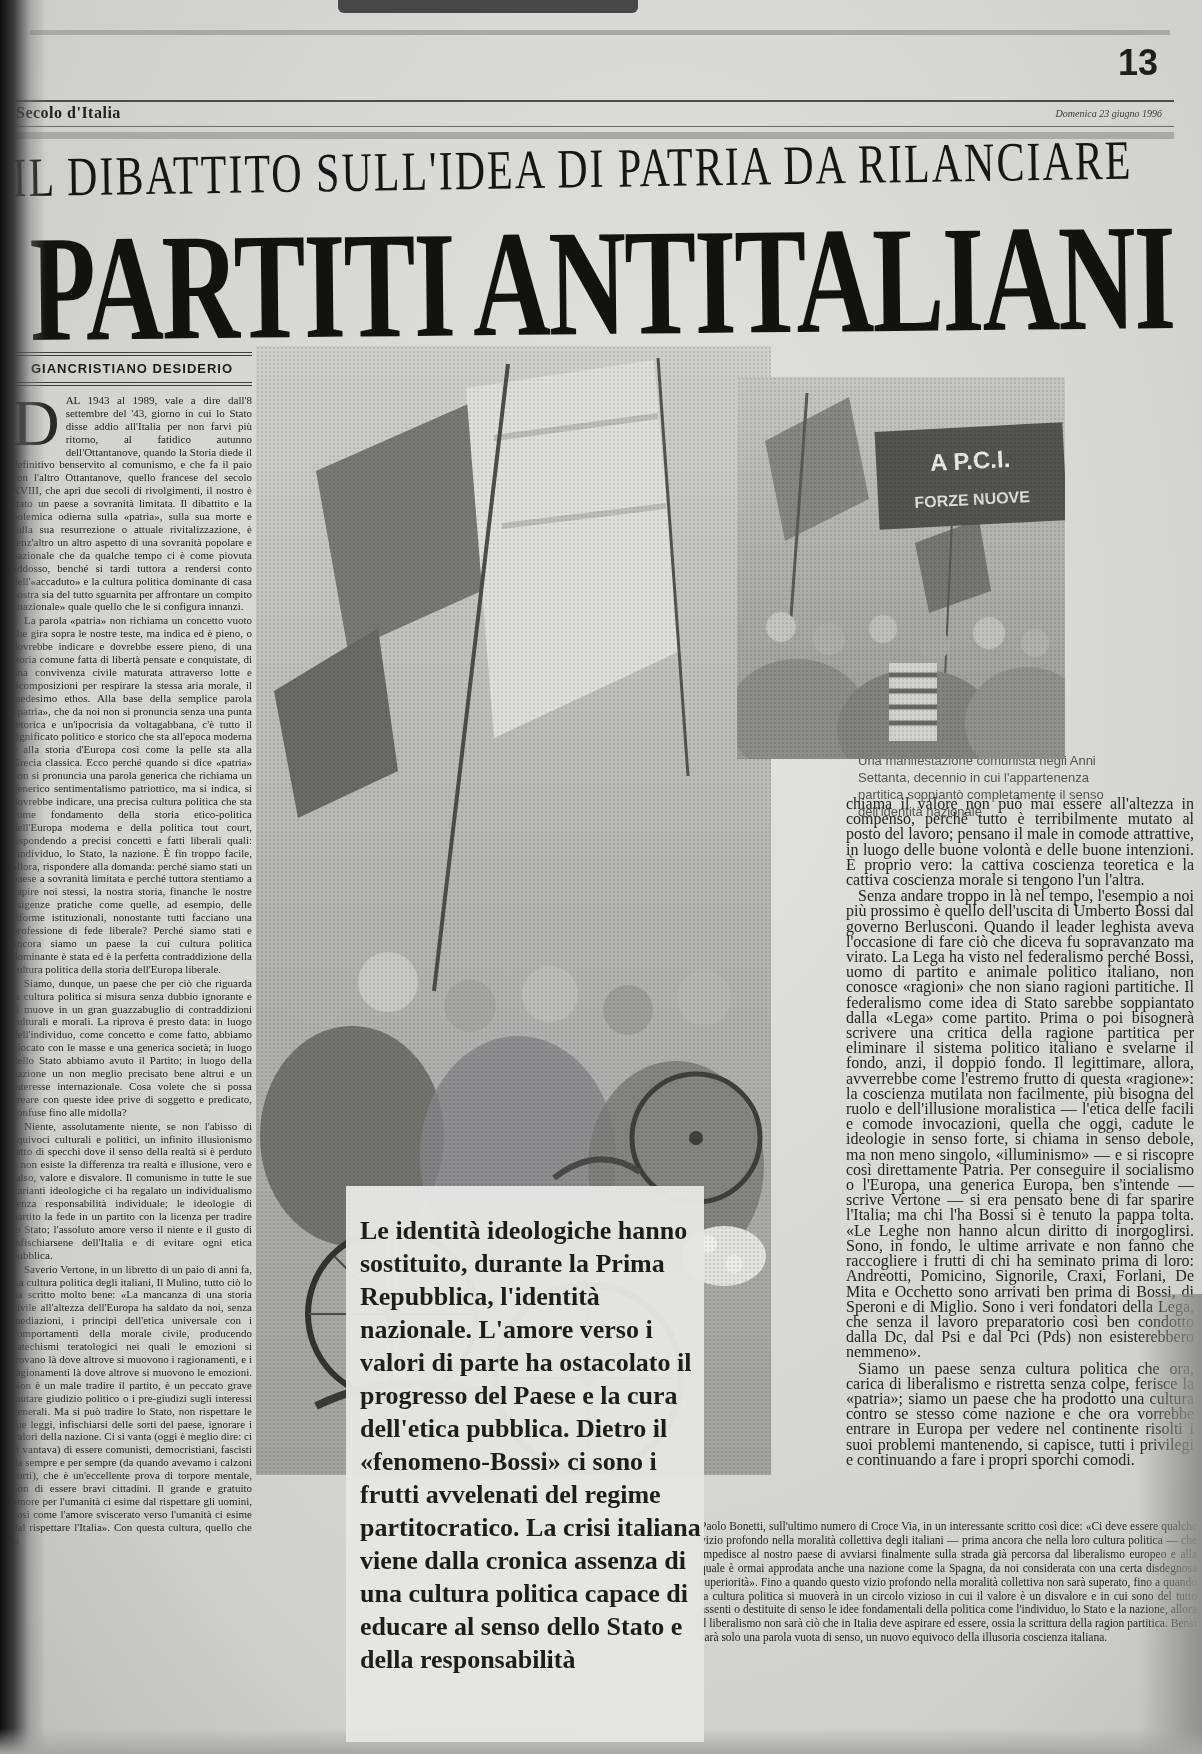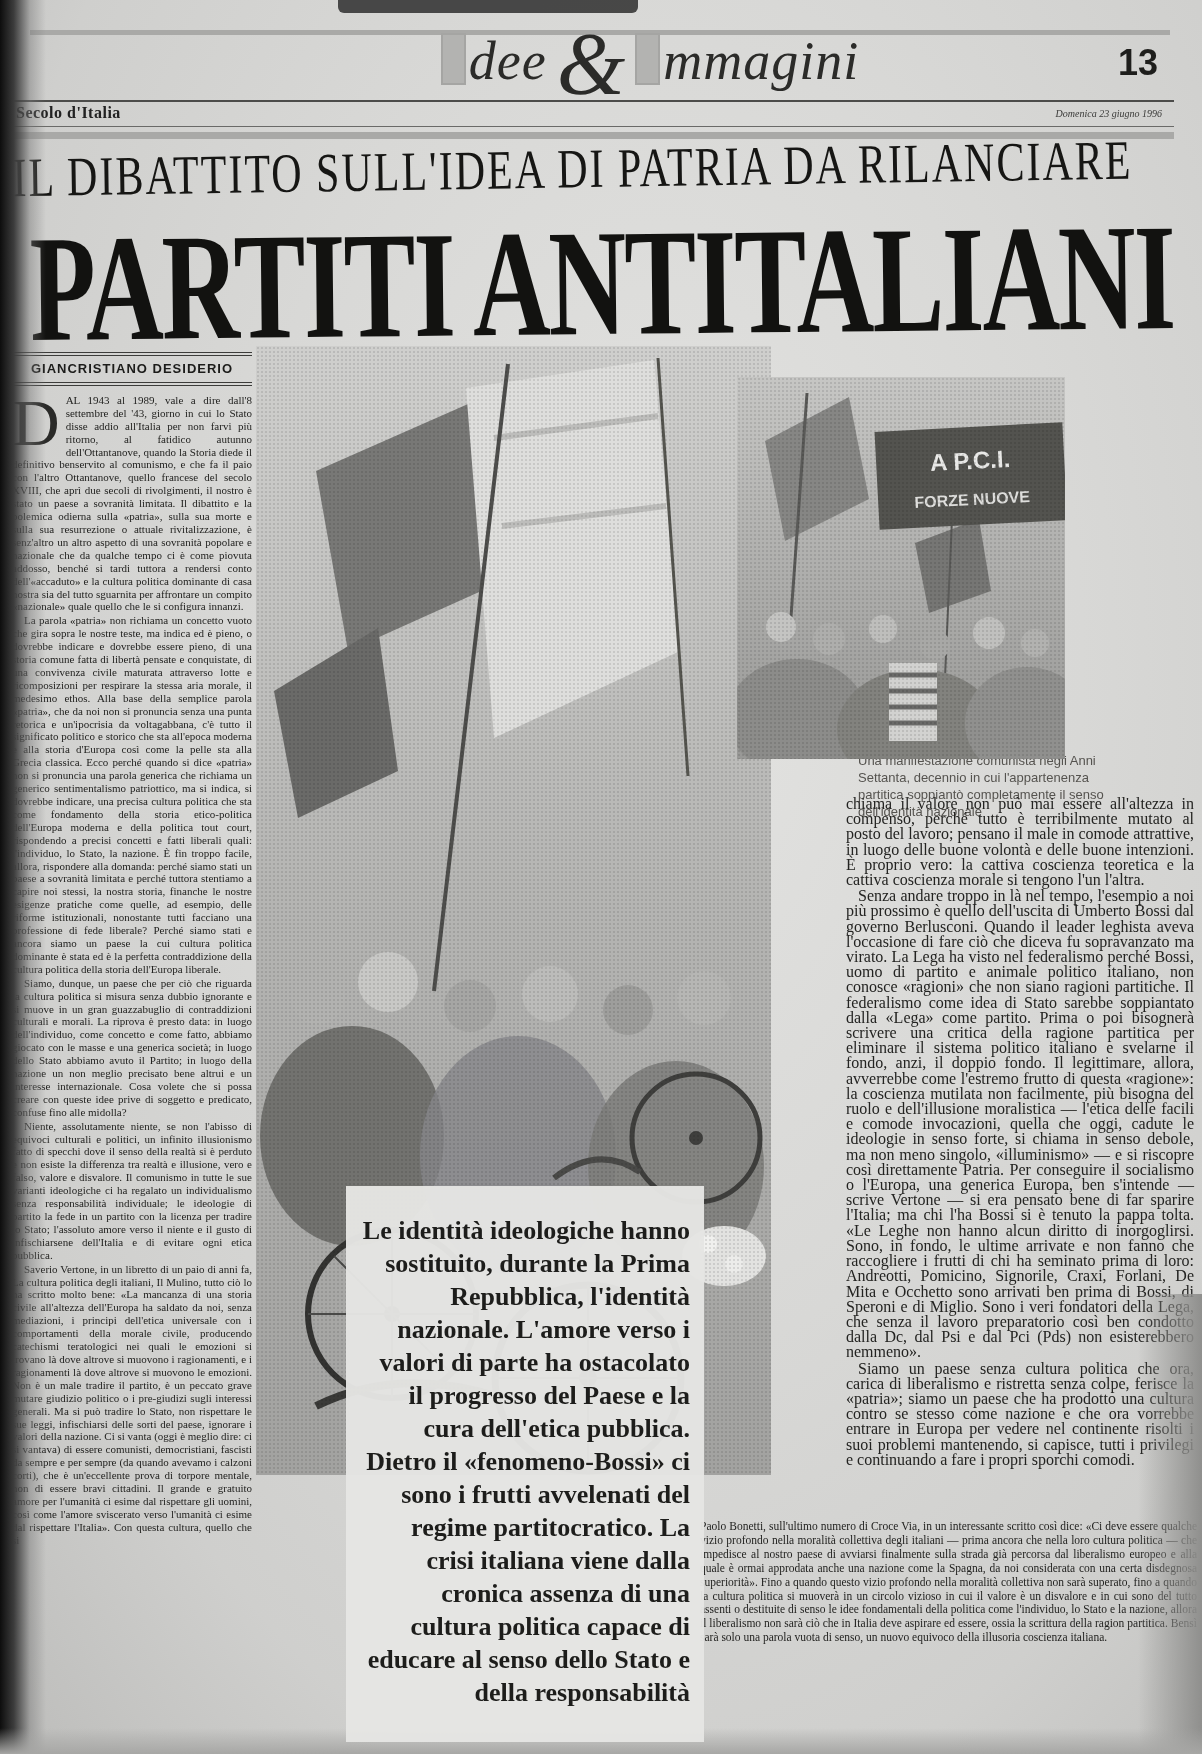--- a/index.html
+++ b/index.html
@@ -49,32 +49,29 @@
   .dropcap{float:left;font-size:66px;line-height:54px;padding:2px 6px 0 0;color:#2a2a28;font-weight:normal;}
   
   .photo{overflow:hidden;}
   .photo svg{display:block;}
   .halftone{position:absolute;inset:0;opacity:.10;pointer-events:none;
     background-image:radial-gradient(#000 1px, transparent 1.2px);background-size:4px 4px;}
   .caption{left:858px;top:752px;width:250px;font-family:"Liberation Sans",sans-serif;
     font-size:13px;line-height:17px;color:#55534f;}
   
   .pullquote{left:346px;top:1186px;width:358px;height:556px;background:rgba(229,229,227,.97);
-    padding:28px 14px 0 14px;box-sizing:border-box;text-align:right;font-weight:bold;
+    padding:28px 0 0 14px;box-sizing:border-box;text-align:left;font-weight:bold;
     font-size:26px;line-height:33px;color:#1d1d1b;z-index:6;}
 </style>
 </head>
 <body>
 
 <div class="page">
 
   <div class="abs grayband" style="left:30px;top:30px;width:1140px;"></div>
-  <div class="abs masthead">
-    <span class="iblock"></span><span class="mword">dee</span><span class="mamp">&amp;</span><span class="iblock"></span><span class="mword">mmagini</span>
-  </div>
   <div class="abs pagenum">13</div>
 
   <div class="abs rule" style="left:14px;top:100px;width:1160px;height:2px;"></div>
   <div class="abs paper-name">Secolo d'Italia</div>
   <div class="abs rule" style="left:14px;top:126px;width:1160px;height:1px;background:#6a6a68;"></div>
   <div class="abs issue-date">Domenica 23 giugno 1996</div>
   <div class="abs grayband" style="left:14px;top:132px;width:1160px;height:7px;"></div>
 
   <div class="abs kicker">IL DIBATTITO SULL'IDEA DI PATRIA DA RILANCIARE</div>
   <div class="abs headline">PARTITI ANTITALIANI</div>

